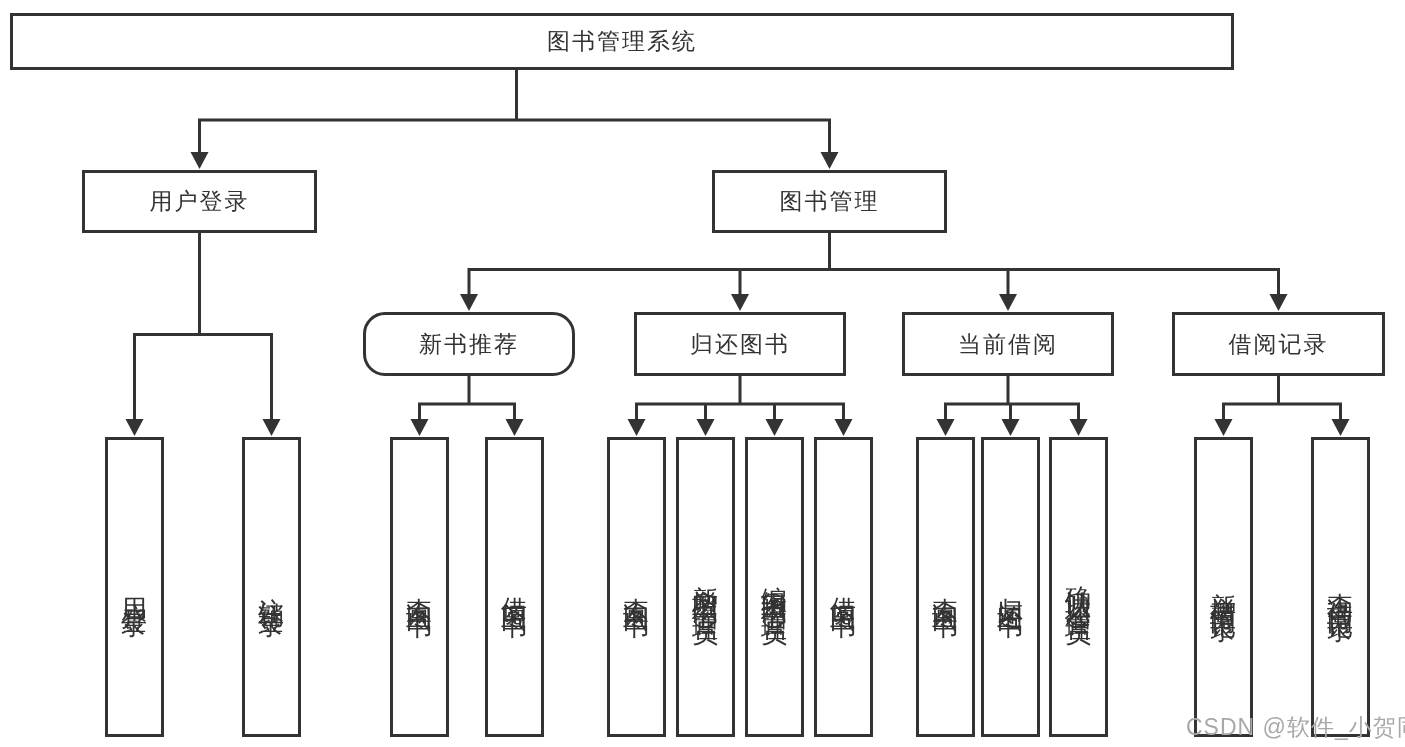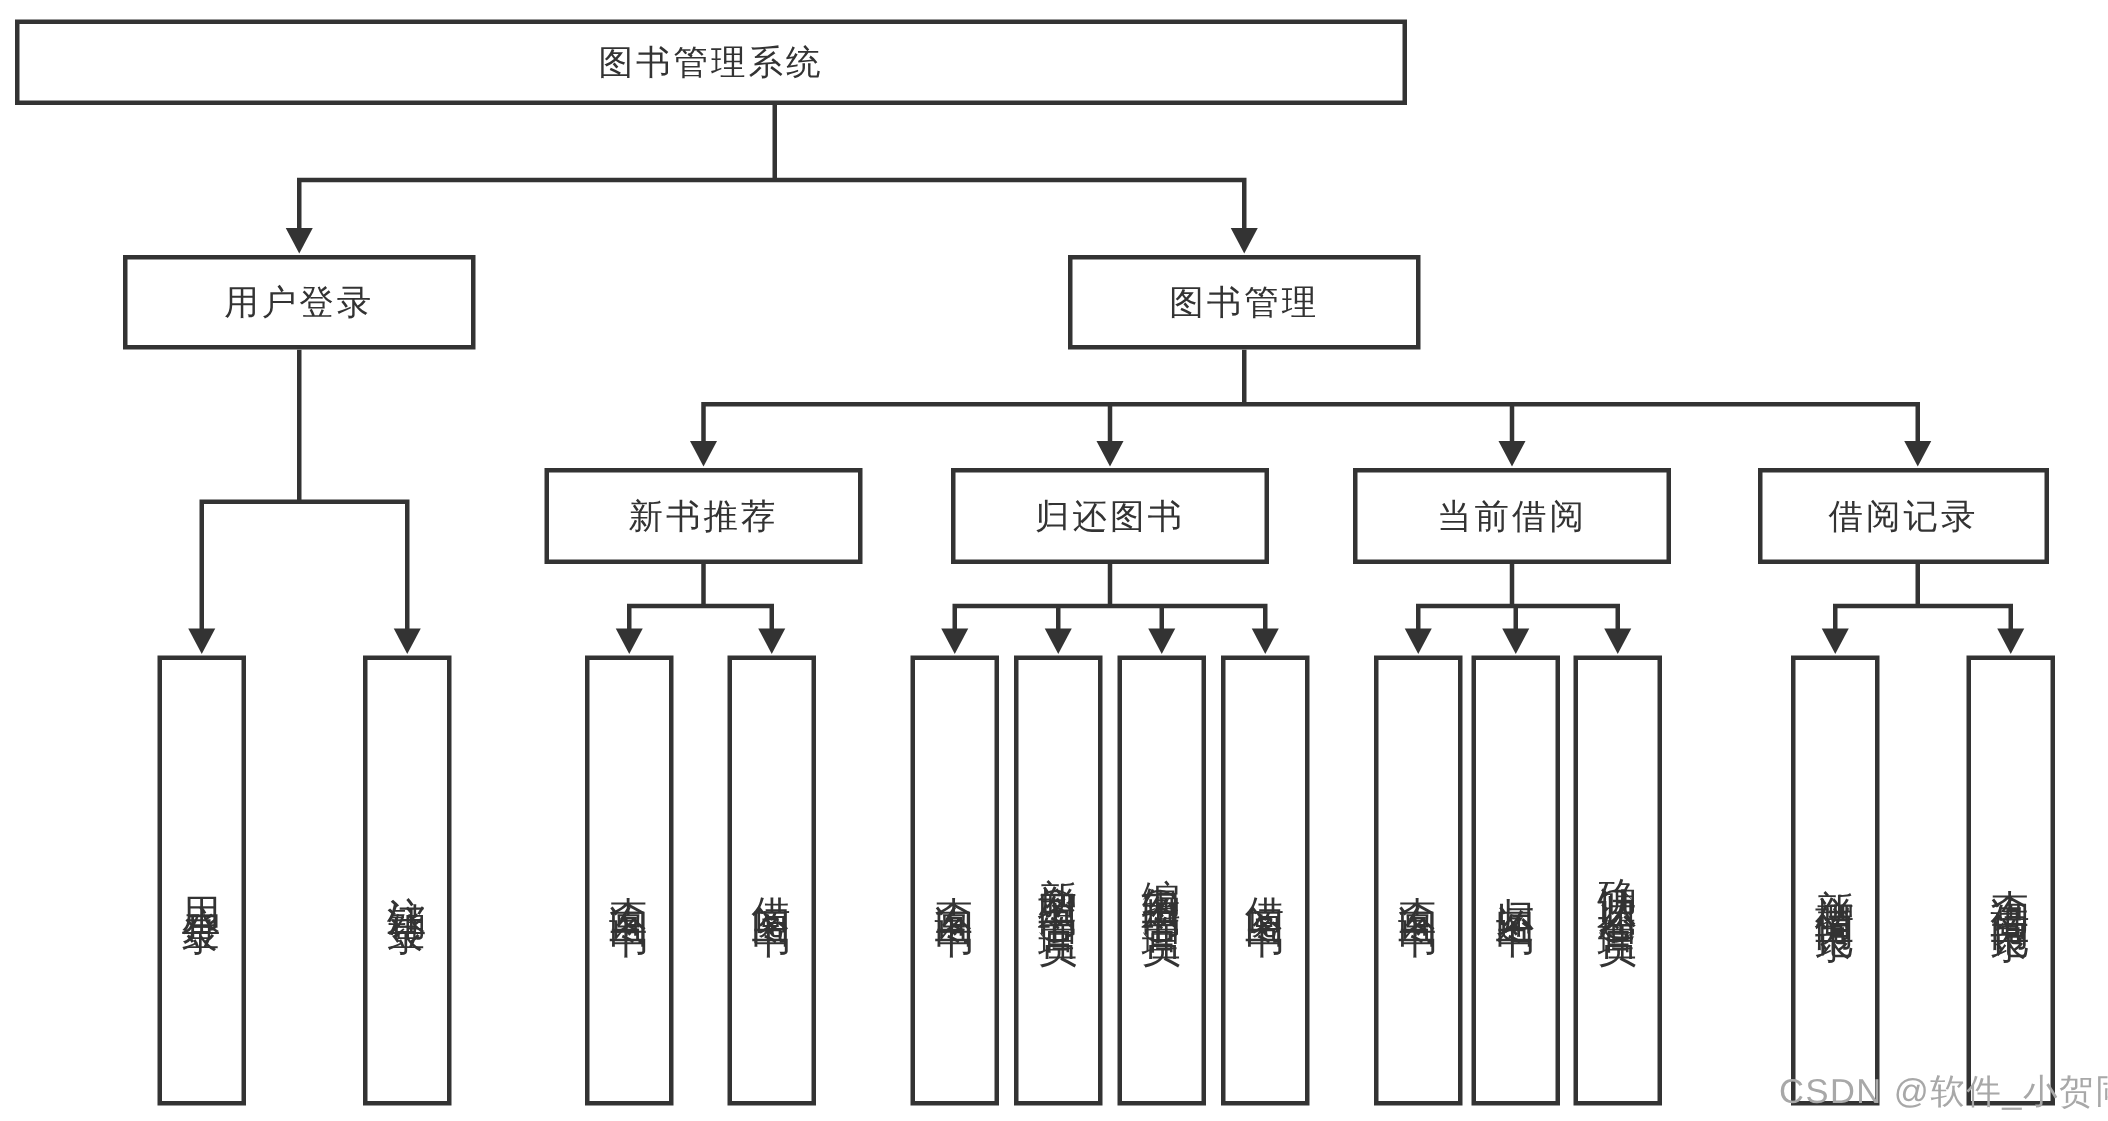--- a/index.html
+++ b/index.html
@@ -9,21 +9,21 @@
     font-family:"Liberation Sans",sans-serif;
     color:#333333;
   }
   #connectors{position:absolute;left:0;top:0;width:1405px;height:747px;}
   .node{
     position:absolute;box-sizing:border-box;
     border:3px solid #333333;background:#ffffff;
     display:flex;align-items:center;justify-content:center;
     font-size:23px;color:#333333;letter-spacing:2px;
   }
-  .node.root{left:10px;top:13px;width:928px;height:57px;}
+  .node.root{left:10px;top:13px;width:1224px;height:57px;}
   .node.lvl2{top:170px;width:235px;height:63px;}
   .node.lvl3{top:312px;width:212px;height:64px;}
   .leaf{
     position:absolute;box-sizing:border-box;top:437px;width:59px;height:300px;
     border:3px solid #333333;background:#ffffff;
     display:flex;align-items:center;justify-content:center;
     font-size:26px;color:#333333;
     writing-mode:vertical-rl;letter-spacing:5px;line-height:1;
   }
   .watermark{
@@ -65,24 +65,24 @@
     <polygon points="1214.5,419 1232.5,419 1223.5,436"></polygon>
     <polygon points="1331.5,419 1349.5,419 1340.5,436"></polygon>
   </g>
 </svg>
 
 <div class="node root">图书管理系统</div>
 
 <div class="node lvl2" style="left:82px;">用户登录</div>
 <div class="node lvl2" style="left:712px;">图书管理</div>
 
-<div class="node lvl3" style="left:363px;">新书推荐</div>
+<div class="node lvl3" style="left:363px;border-radius:22px;">新书推荐</div>
 <div class="node lvl3" style="left:634px;">归还图书</div>
 <div class="node lvl3" style="left:902px;font-family:Liberation Serif, serif;">当前借阅</div>
-<div class="node lvl3" style="left:1172px;width:194px;">借阅记录</div>
+<div class="node lvl3" style="left:1172px;width:213px;">借阅记录</div>
 
 <div class="leaf" style="left:105px;">用户登录</div>
 <div class="leaf" style="left:242px;">注销登录</div>
 
 <div class="leaf" style="left:390px;">查询图书</div>
 <div class="leaf" style="left:485px;">借阅图书</div>
 
 <div class="leaf" style="left:607px;">查询图书</div>
 <div class="leaf" style="left:676px;">新增图书（管理员）</div>
 <div class="leaf" style="left:745px;">编辑图书（管理员）</div>

